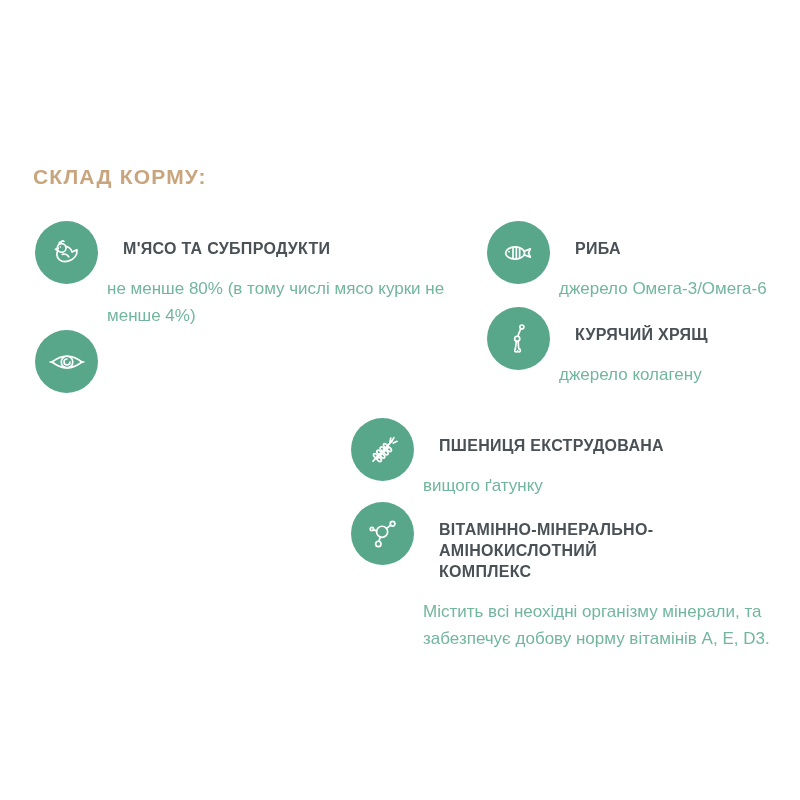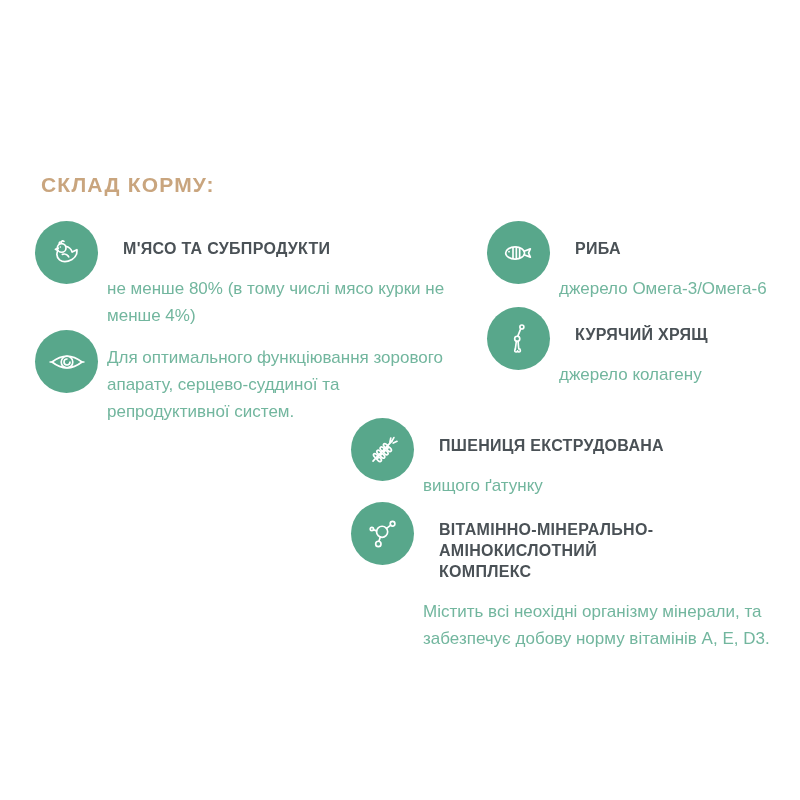--- a/index.html
+++ b/index.html
@@ -4,21 +4,21 @@
 <style>
   html,body{margin:0;padding:0;background:#ffffff;}
   .canvas{
     position:relative;
     width:800px;height:800px;
     background:#ffffff;
     font-family:"Liberation Sans", sans-serif;
     overflow:hidden;
   }
   .page-title{
-    position:absolute;left:33px;top:165px;margin:8px;
+    position:absolute;left:33px;top:165px;margin:0;
     font-size:21px;font-weight:800;letter-spacing:1.2px;
     color:var(--accent,#c9a57e);
   }
   .item{position:absolute;}
   .circle{
     position:absolute;left:0;top:0;
     width:63px;height:63px;border-radius:50%;
     background:var(--circle,#58a78b);
     display:flex;align-items:center;justify-content:center;
   }
@@ -85,23 +85,20 @@
   <div class="item" id="item-taurine">
     <span class="circle">
       <svg viewBox="0 0 36 36" aria-hidden="true">
         <path class="stroke" d="M4.5,18 Q18,7.5 31.5,18 Q18,28.5 4.5,18 Z"></path>
         <circle class="stroke" cx="18" cy="18" r="5.2"></circle>
         <path class="stroke" d="M18,15.3 a2.7,2.7 0 1,0 2.7,2.7"></path>
         <path class="stroke" d="M4.5,18 l-1.7,0 M31.5,18 l1.7,0"></path>
       </svg>
     </span>
     <div class="itext">
-      <p class="ibody">Для оптимального функціювання зорового
-апарату, серцево-суддиної та
-репродуктивної систем.</p>
     </div>
   </div>
 
   <div class="item" id="item-cartilage">
     <span class="circle">
       <svg viewBox="0 0 36 36" aria-hidden="true">
         <circle class="stroke" cx="20.6" cy="7.2" r="1.8"></circle>
         <path class="stroke" d="M19.6,8.7 L16.9,15.4"></path>
         <circle class="stroke" cx="16.4" cy="17.8" r="2.3"></circle>
         <path class="stroke" d="M15.6,20 q-0.4,3.6 -0.9,6.9 M17.2,20 q0.2,3.6 0.6,6.9"></path>

